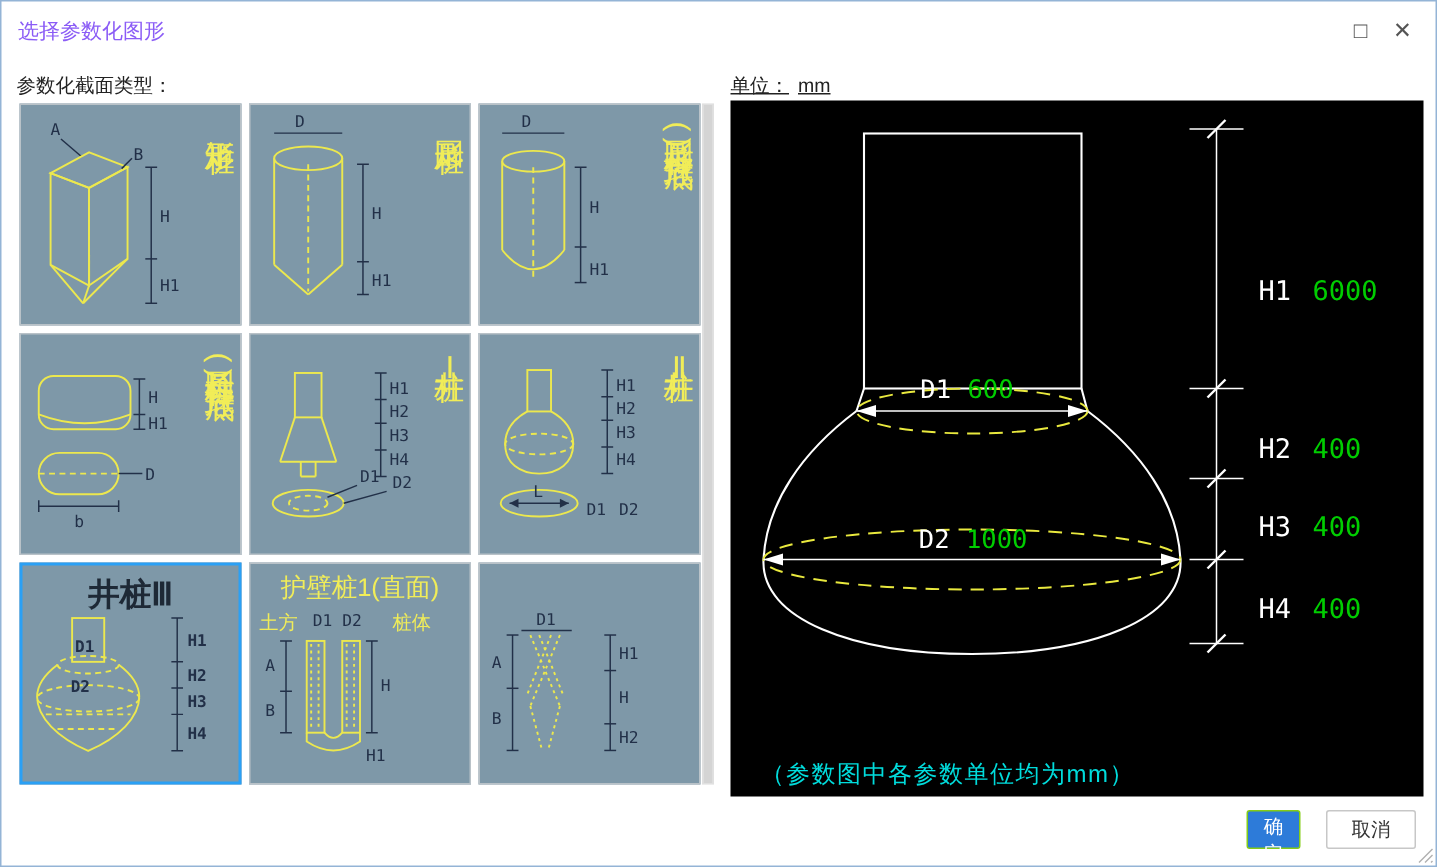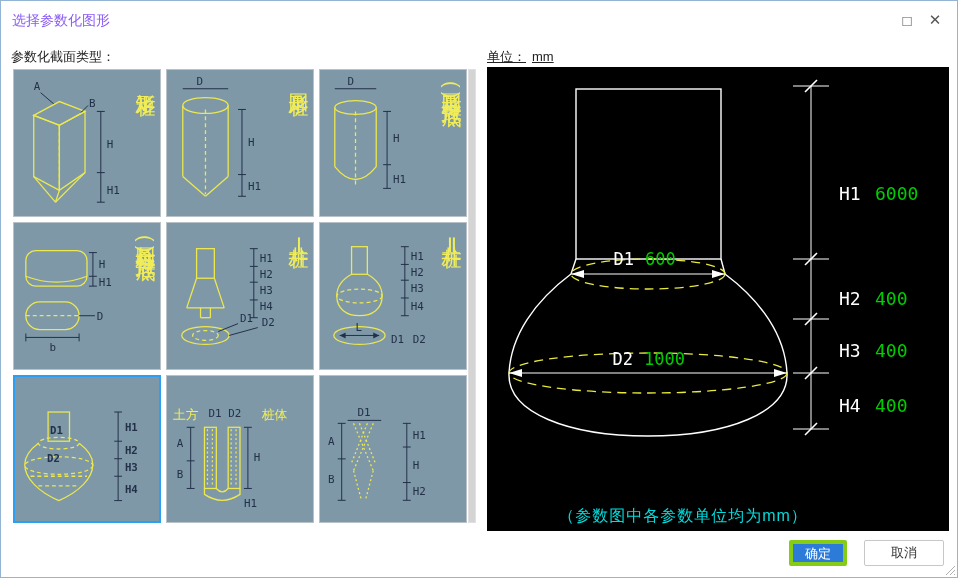--- a/index.html
+++ b/index.html
@@ -27,26 +27,26 @@
   .dkl{stroke:#223048;stroke-width:1;fill:none;}
   svg text{font-family:"DejaVu Sans Mono",monospace;}
   .dk{fill:#223048;font-size:11px;}
   .dkb{font-weight:bold;}
   .ylt{fill:#f1ed58;font-size:13px;font-family:"Liberation Sans",sans-serif;}
   
   .unit-row{position:absolute;left:486px;top:47px;font-size:13px;color:#222;text-decoration:underline;}
   .unit-row span{margin-right:6px;}
   .canvas{position:absolute;left:486px;top:66px;width:462px;height:464px;background:#000;}
   .canvas svg{position:absolute;left:0;top:0;}
-  .note{position:absolute;left:20px;right:90px;bottom:4px;text-align:center;color:#00dcdc;font-size:16px;letter-spacing:1px;}
+  .note{position:absolute;left:20px;right:90px;bottom:4px;text-align:left;color:#00dcdc;font-size:16px;letter-spacing:1px;}
   
   .footer{position:absolute;right:13px;bottom:11px;display:flex;gap:17px;}
   .btn{height:26px;font-size:13px;border-radius:2px;cursor:pointer;font-family:"Liberation Sans",sans-serif;}
-  .btn.primary{width:58px;background:#2d7bd9;border:4px solid #84cc16;color:#fff;}
-  .btn.plain{width:80px;background:#fff;border:1px solid #c7c7c7;color:#333;}
+  .btn.primary{width:36px;background:#2d7bd9;border:1px solid #84cc16;color:#fff;}
+  .btn.plain{width:60px;background:#fff;border:1px solid #c7c7c7;color:#333;}
   .grip{position:absolute;right:1px;bottom:1px;width:13px;height:13px;}
 </style>
 </head>
 <body>
 
 <div class="dialog">
 
   <span class="title">选择参数化图形</span>
   <div class="winbtns">
     <span class="winbtn">□</span>
@@ -210,20 +210,21 @@
         <line class="dkl" x1="102" y1="36" x2="110" y2="36"></line>
         <line class="dkl" x1="102" y1="66" x2="110" y2="66"></line>
         <line class="dkl" x1="102" y1="84" x2="110" y2="84"></line>
         <line class="dkl" x1="102" y1="102" x2="110" y2="102"></line>
         <line class="dkl" x1="102" y1="127" x2="110" y2="127"></line>
         <text class="dk dkb" x="113" y="55">H1</text>
         <text class="dk dkb" x="113" y="79">H2</text>
         <text class="dk dkb" x="113" y="97">H3</text>
         <text class="dk dkb" x="113" y="119">H4</text>
       </svg>
+      <span class="tname-sel">井桩Ⅲ</span>
     </div>
 
     <div class="tile">
       <svg viewBox="0 0 148 148">
         <text class="ylt" x="6" y="44">土方</text>
         <text class="dk" x="42" y="42">D1</text>
         <text class="dk" x="62" y="42">D2</text>
         <text class="ylt" x="96" y="44">桩体</text>
         <rect class="yl" x="38" y="52" width="12" height="62"></rect>
         <rect class="yl" x="62" y="52" width="12" height="62"></rect>
@@ -238,20 +239,21 @@
         <line class="dkl" x1="20" y1="86" x2="28" y2="86"></line>
         <line class="dkl" x1="20" y1="114" x2="28" y2="114"></line>
         <text class="dk" x="10" y="72">A</text>
         <text class="dk" x="10" y="103">B</text>
         <line class="dkl" x1="82" y1="52" x2="82" y2="114"></line>
         <line class="dkl" x1="78" y1="52" x2="86" y2="52"></line>
         <line class="dkl" x1="78" y1="114" x2="86" y2="114"></line>
         <text class="dk" x="88" y="86">H</text>
         <text class="dk" x="78" y="133">H1</text>
       </svg>
+      <span class="tname-h">护壁桩1(直面)</span>
     </div>
 
     <div class="tile">
       <svg viewBox="0 0 148 148">
         <text class="dk" x="38" y="41">D1</text>
         <line class="dkl" x1="28" y1="45" x2="62" y2="45"></line>
         <line class="yl ydot" x1="34" y1="48" x2="54" y2="96"></line>
         <line class="yl ydot" x1="54" y1="48" x2="34" y2="96"></line>
         <line class="yl ydot" x1="34" y1="96" x2="42" y2="126"></line>
         <line class="yl ydot" x1="54" y1="96" x2="46" y2="126"></line>

